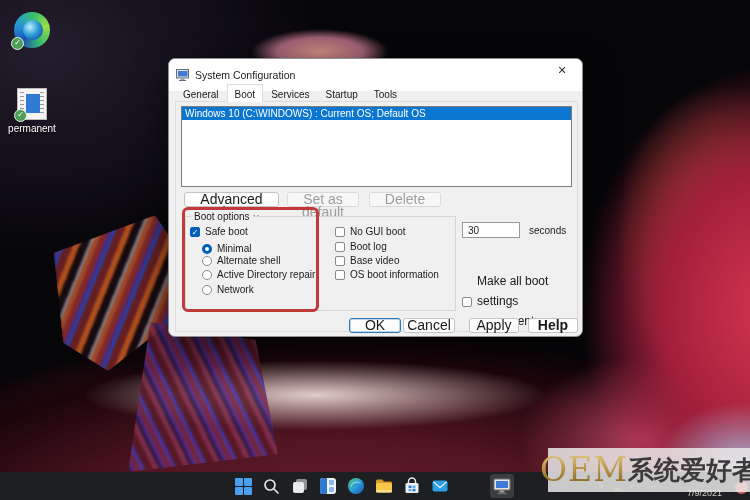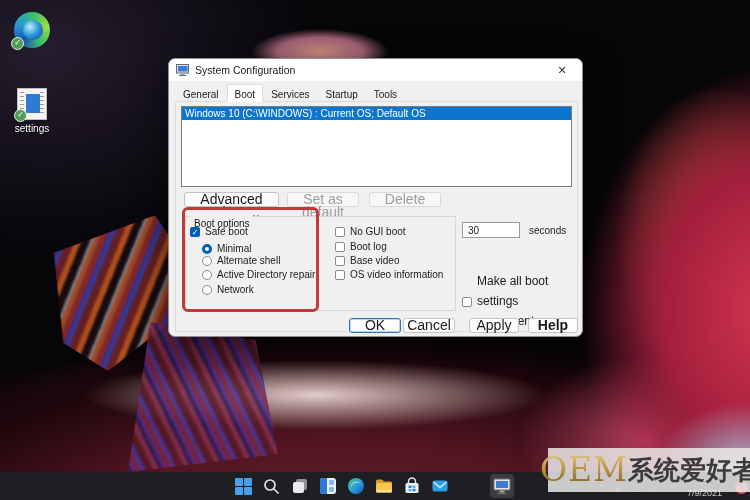--- a/index.html
+++ b/index.html
@@ -47,21 +47,21 @@
   .taskkill-file { width:30px; height:32px; background:#f5f4f2; border:1px solid #bcbcbc; position:relative; }
   .taskkill-file .blue { position:absolute; left:8px; top:5px; width:14px; height:19px; background:#2f7bd3; }
   .taskkill-file .ruler-l, .taskkill-file .ruler-r { position:absolute; top:3px; bottom:3px; width:4px;
     background:repeating-linear-gradient(#9a9a9a 0 1px, transparent 1px 4px); }
   .taskkill-file .ruler-l { left:2px; } .taskkill-file .ruler-r { right:2px; }
 
   
   .dialog { position:absolute; left:168px; top:58px; width:415px; height:279px; z-index:3;
     background:#f0f0f0; border:1px solid #8f8f8f; border-radius:7px;
     box-shadow:0 14px 34px rgba(0,0,0,.55); font-size:10px; color:#1a1a1a; overflow:hidden; }
-  .titlebar { position:absolute; left:0; top:0; right:0; height:22px; background:#fff;
+  .titlebar { position:absolute; left:0; top:0; right:0; height:32px; background:#fff;
     display:flex; align-items:center; padding-left:7px; }
   .titlebar .app-ico { margin-right:6px; }
   .titlebar .t-text { font-size:10.5px; color:#1b1b1b; }
   .close-btn { position:absolute; right:0; top:0; width:40px; height:22px; display:flex;
     align-items:center; justify-content:center; color:#333; font-size:11px; }
   .tabs { position:absolute; left:6px; top:27px; height:16px; display:flex; }
   .tab { padding:2px 7px 0 7px; font-size:10px; color:#1a1a1a; border:1px solid transparent; }
   .tab.active { background:#fff; border-color:#dcdcdc; border-bottom-color:#fff; margin-top:-2px;
     padding-top:4px; position:relative; z-index:2; }
   .tab-panel { position:absolute; left:6px; top:42px; width:403px; height:231px;
@@ -74,21 +74,21 @@
 
   .btn { position:absolute; height:15px; background:#fdfdfd; border:1px solid #c4c4c4;
     border-radius:3px; font-size:14px; color:#1a1a1a; text-align:center; line-height:13px; }
   .btn.disabled { color:#9e9e9e; background:#f7f7f7; border-color:#d9d9d9; }
   .btn-advanced { left:15px; top:133px; width:95px; }
   .btn-setdef  { left:118px; top:133px; width:72px; }
   .btn-delete  { left:200px; top:133px; width:72px; }
 
   .groupbox { position:absolute; left:16px; top:157px; width:271px; height:95px;
     border:1px solid #d6d6d6; }
-  .group-label { position:absolute; left:22px; top:151px; background:#f0f0f0; padding:8px 3px;
+  .group-label { position:absolute; left:22px; top:151px; background:#f0f0f0; padding:1px 3px;
     font-size:10px; }
 
   .chk-row, .rad-row { position:absolute; display:flex; align-items:center; font-size:10px; }
   .chk-box { width:10px; height:10px; border:1px solid #8a8a8a; background:#fff; border-radius:2px;
     margin-right:5px; flex:none; }
   .chk-box.checked { background:#005fb8; border-color:#005fb8; color:#fff; font-size:8px;
     line-height:9px; text-align:center; }
   .rad-dot { width:10px; height:10px; border:1px solid #8a8a8a; background:#fff; border-radius:50%;
     margin-right:5px; flex:none; }
   .rad-dot.selected { border:3px solid #005fb8; }
@@ -150,21 +150,21 @@
 </div>
 <div class="desk-icon" style="left:0; top:88px;">
   <div class="glyph" style="width:30px; height:32px;">
     <div class="taskkill-file">
       <div class="ruler-l"></div>
         <div class="blue"></div>
         <div class="ruler-r"></div>
     </div>
     <div class="check-badge">✓</div>
   </div>
-  <div class="label">settings</div>
+  <div class="label">permanent</div>
 </div>
 
 <div class="dialog">
   <div class="titlebar">
     <span class="app-ico">
       <svg width="13" height="12" viewBox="0 0 13 12">
         <rect x="0.5" y="0.5" width="12" height="8.5" fill="#e8e4da" stroke="#5d6a86"></rect>
         <rect x="2" y="2" width="9.5" height="5.5" fill="#3e7bd6"></rect>
         <rect x="4.5" y="9.5" width="4" height="1.5" fill="#9aa4b8"></rect>
         <rect x="3" y="11" width="7" height="1" fill="#5d6a86"></rect>
@@ -222,21 +222,21 @@
   <div class="chk-row" style="left:166px; top:182px;">
     <span class="chk-box"></span>
     <span>Boot log</span>
   </div>
   <div class="chk-row" style="left:166px; top:196px;">
     <span class="chk-box"></span>
     <span>Base video</span>
   </div>
   <div class="chk-row" style="left:166px; top:210px;">
     <span class="chk-box"></span>
-    <span>OS video information</span>
+    <span>OS boot information</span>
   </div>
 
   <div class="red-rect"></div>
 
   <div class="timeout-label">Timeout:</div>
   <div class="timeout-input">30</div>
   <div class="timeout-unit">seconds</div>
 
   <div class="chk-row perm-chk">
     <span class="chk-box"></span>

